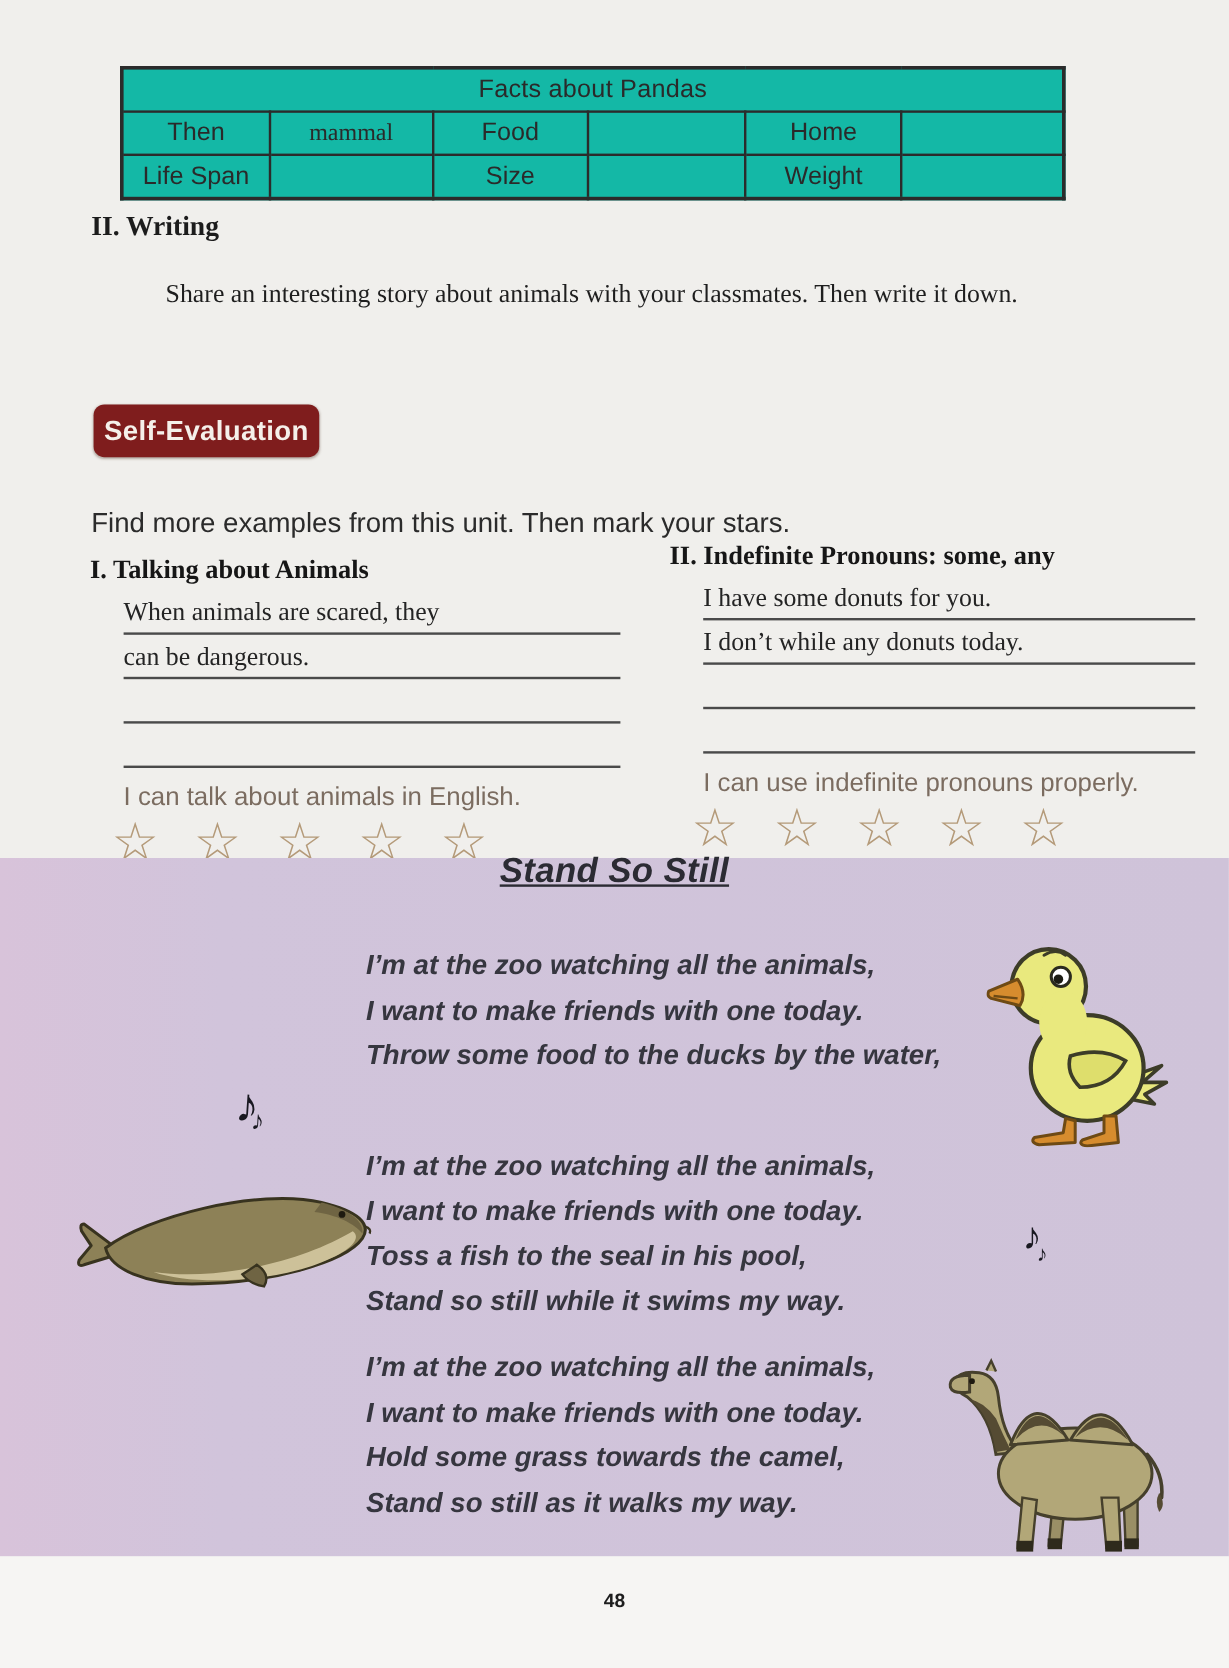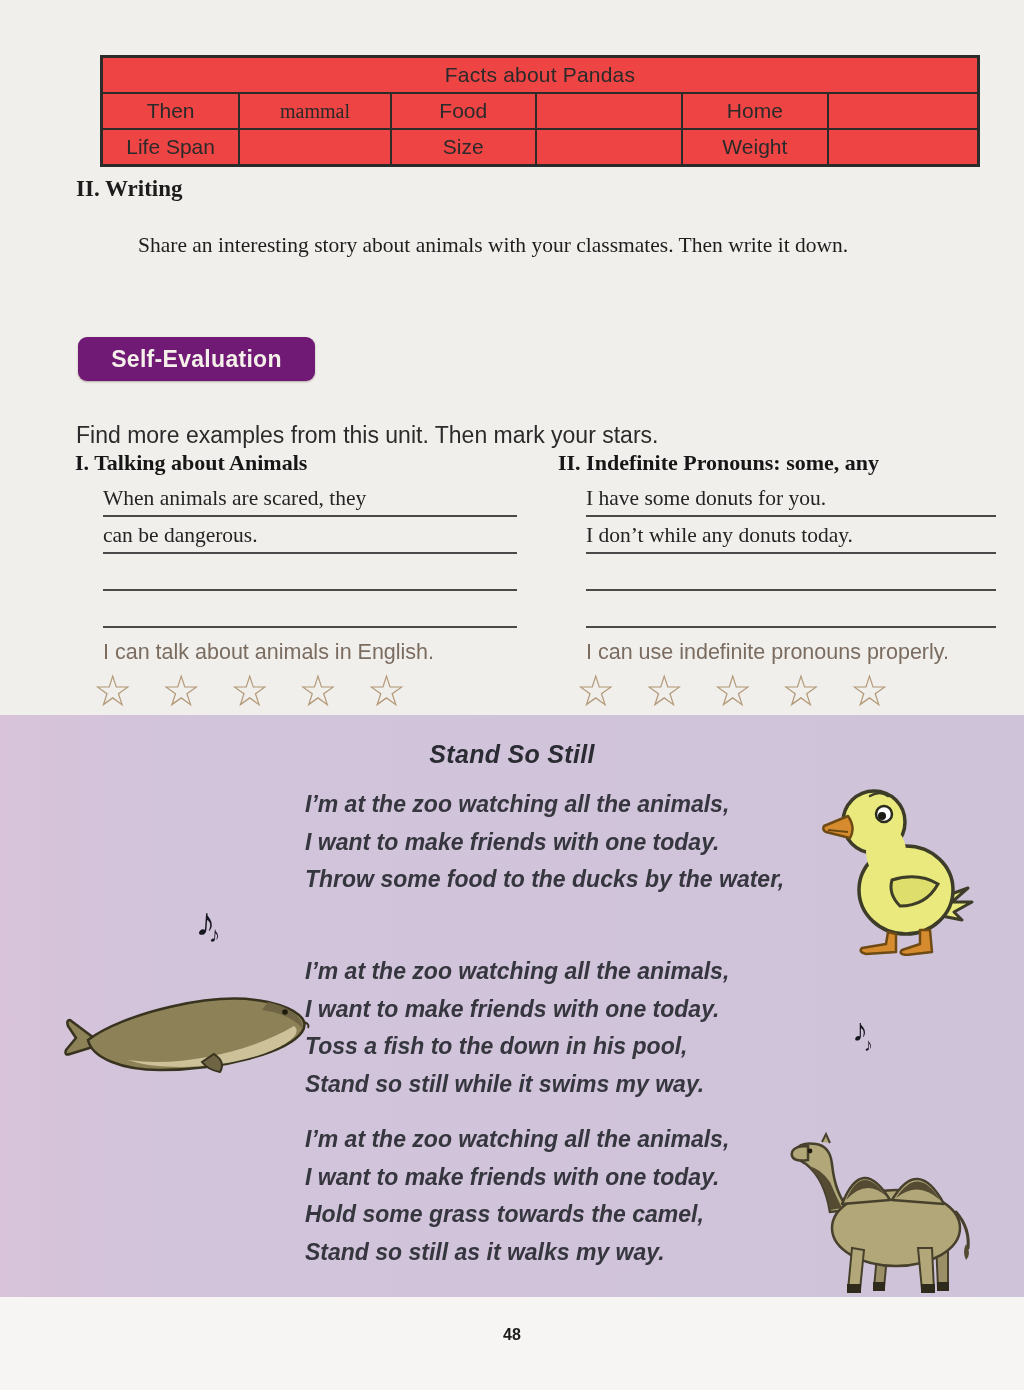--- a/index.html
+++ b/index.html
@@ -5,22 +5,22 @@
   html,body{margin:0;padding:0;}
   body{
     width:1024px;height:1390px;position:relative;
     background:#f0efec;
     font-family:"Liberation Sans",sans-serif;
     color:#222;overflow:hidden;
   }
 
   
   .facts-table{
-    position:absolute;left:100px;top:55px;width:880px;
-    border-collapse:collapse;background:#ef4444;
+    position:absolute;left:100px;top:55px;width:788px;
+    border-collapse:collapse;background:#14b8a6;
     font-size:21px;color:#2a2a2a;
   }
   .facts-table td{
     border:2px solid #2b2b2b;text-align:center;
     height:32px;padding:1px 4px;
   }
   .facts-table .caption-cell{font-size:21px;letter-spacing:.2px;}
   .facts-table .answer{font-family:"Liberation Serif",serif;font-size:20px;}
   .facts-table{border:3px solid #2b2b2b;}
 
@@ -30,33 +30,33 @@
     font-family:Liberation Serif, serif;font-weight:bold;font-size:23px;color:#1c1c1c;
   }
   .writing-body{
     position:absolute;left:76px;top:228px;width:904px;
     font-family:"Liberation Serif",serif;font-size:21.5px;line-height:34px;color:#1e1e1e;
     text-indent:62px;
   }
 
   
   .se-banner{
-    position:absolute;left:78px;top:337px;width:237px;height:44px;
-    background:#701a75;border-radius:9px;
+    position:absolute;left:78px;top:337px;width:188px;height:44px;
+    background:#7f1d1d;border-radius:9px;
     display:flex;align-items:center;justify-content:center;
     color:#f5f0ea;font-weight:bold;font-size:23px;letter-spacing:.3px;
     box-shadow:0 1px 2px rgba(70,40,25,.35);
   }
   .se-intro{
     position:absolute;left:76px;top:406px;
     font-size:23px;color:#2b2b2b;margin-top:16px;
   }
 
   .eval-col{position:absolute;top:450px;}
-  .eval-col.left{left:75px;width:442px;}
+  .eval-col.left{left:75px;width:442px;margin-top:12px;}
   .eval-col.right{left:558px;width:438px;}
   .eval-heading{
     font-family:"Liberation Serif",serif;font-weight:bold;font-size:22px;color:#161616;
     margin-bottom:6px;
   }
   .eval-lines{margin-left:28px;}
   .eval-line{
     font-family:"Liberation Serif",serif;font-size:21.5px;color:#242424;
     border-bottom:2px solid #4a4a4a;
     height:33px;line-height:32px;margin-bottom:2px;white-space:nowrap;
@@ -70,22 +70,22 @@
     display:flex;gap:29px;
     font-size:44px;color:#b49a79;line-height:48px;
   }
 
   
   .song-panel{
     position:absolute;left:0;top:715px;width:1024px;height:582px;
     background:linear-gradient(90deg,#d8c3da 0%,#d1c4db 18%,#cfc3d9 100%);
   }
   .song-title{
-    position:absolute;left:0;top:740px;width:1024px;text-align:center;
-    font-weight:bold;font-style:italic;font-size:25px;color:#2b2b33;letter-spacing:.3px;
+    position:absolute;left:0;top:710px;width:1024px;text-align:center;
+    font-weight:bold;font-style:italic;font-size:29px;color:#2b2b33;letter-spacing:.3px;text-decoration:underline;
   }
   .verse{
     position:absolute;left:305px;width:560px;
     font-weight:bold;font-style:italic;font-size:23px;color:#36363f;
     line-height:37.5px;white-space:nowrap;
   }
   .verse.v1{top:786px;}
   .verse.v2{top:953px;}
   .verse.v3{top:1121px;}
 
@@ -191,21 +191,21 @@
 
 <div class="verse v1">
   <div>I’m at the zoo watching all the animals,</div>
   <div>I want to make friends with one today.</div>
   <div>Throw some food to the ducks by the water,</div>
 </div>
 
 <div class="verse v2">
   <div>I’m at the zoo watching all the animals,</div>
   <div>I want to make friends with one today.</div>
-  <div>Toss a fish to the down in his pool,</div>
+  <div>Toss a fish to the seal in his pool,</div>
   <div>Stand so still while it swims my way.</div>
 </div>
 
 <div class="verse v3">
   <div>I’m at the zoo watching all the animals,</div>
   <div>I want to make friends with one today.</div>
   <div>Hold some grass towards the camel,</div>
   <div>Stand so still as it walks my way.</div>
 </div>
 

